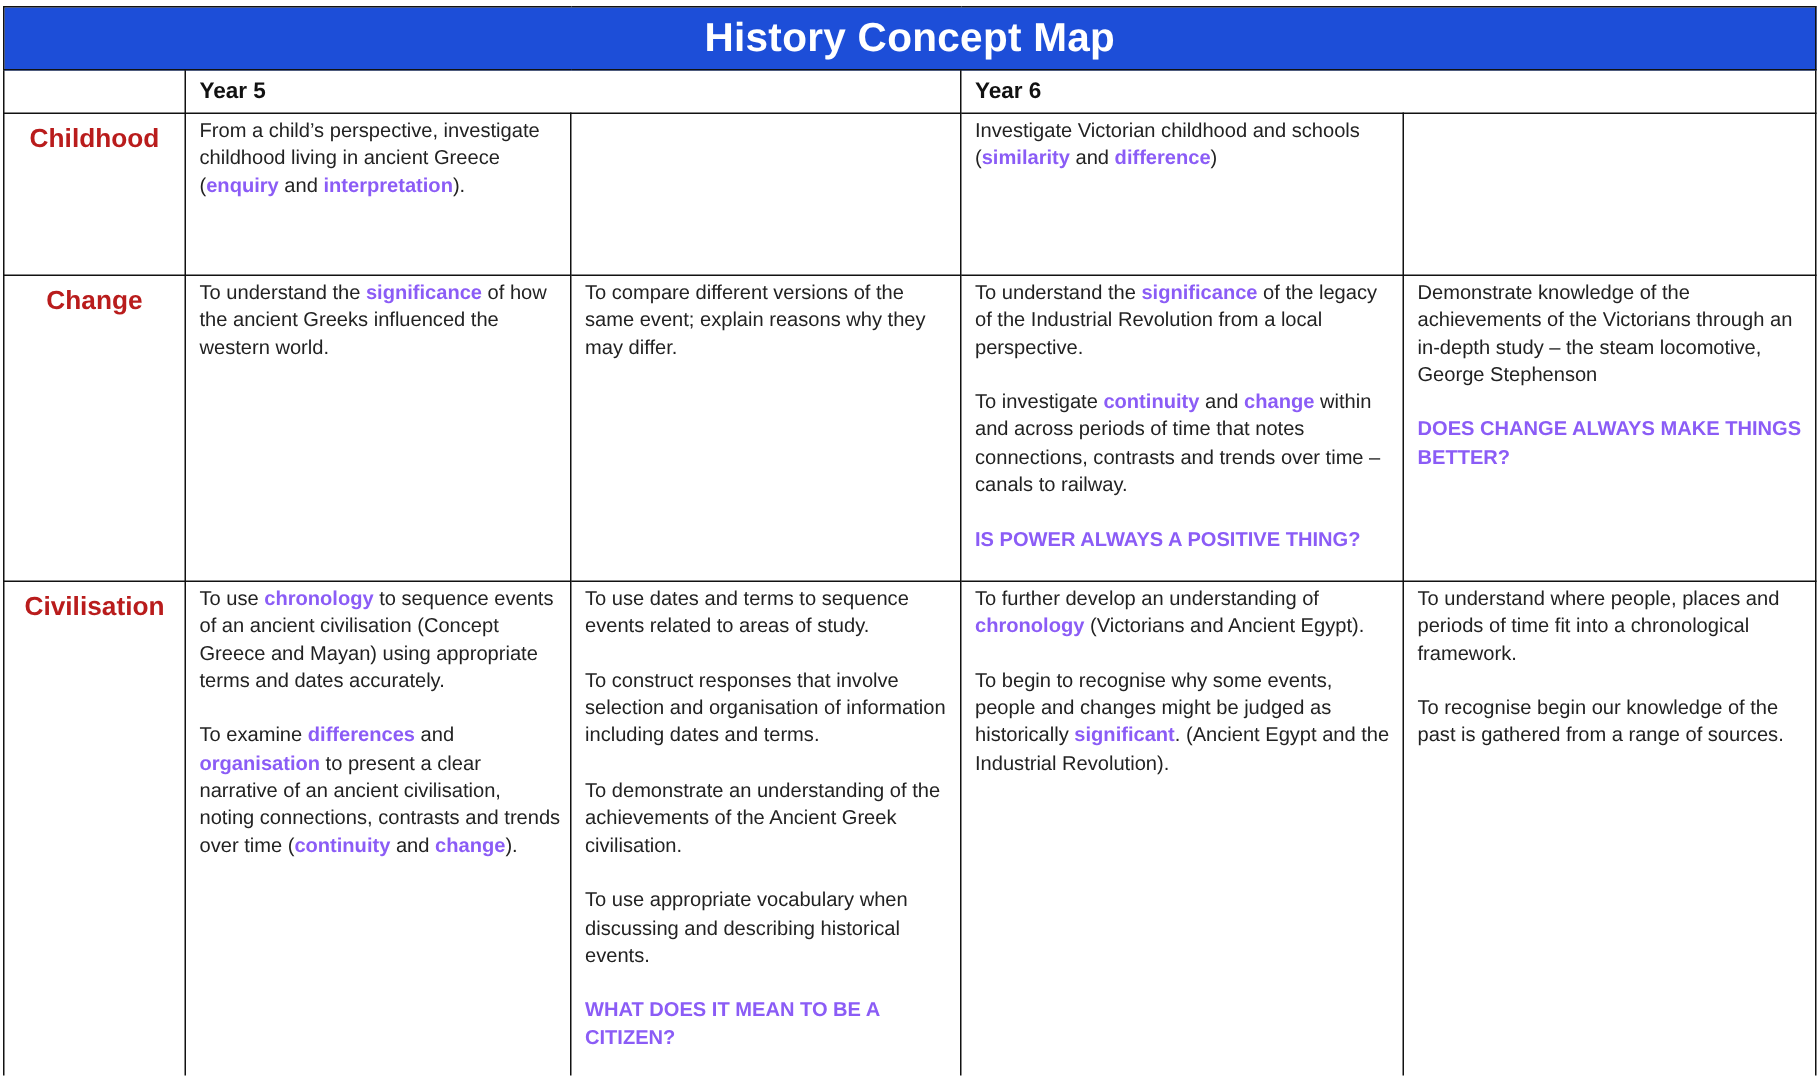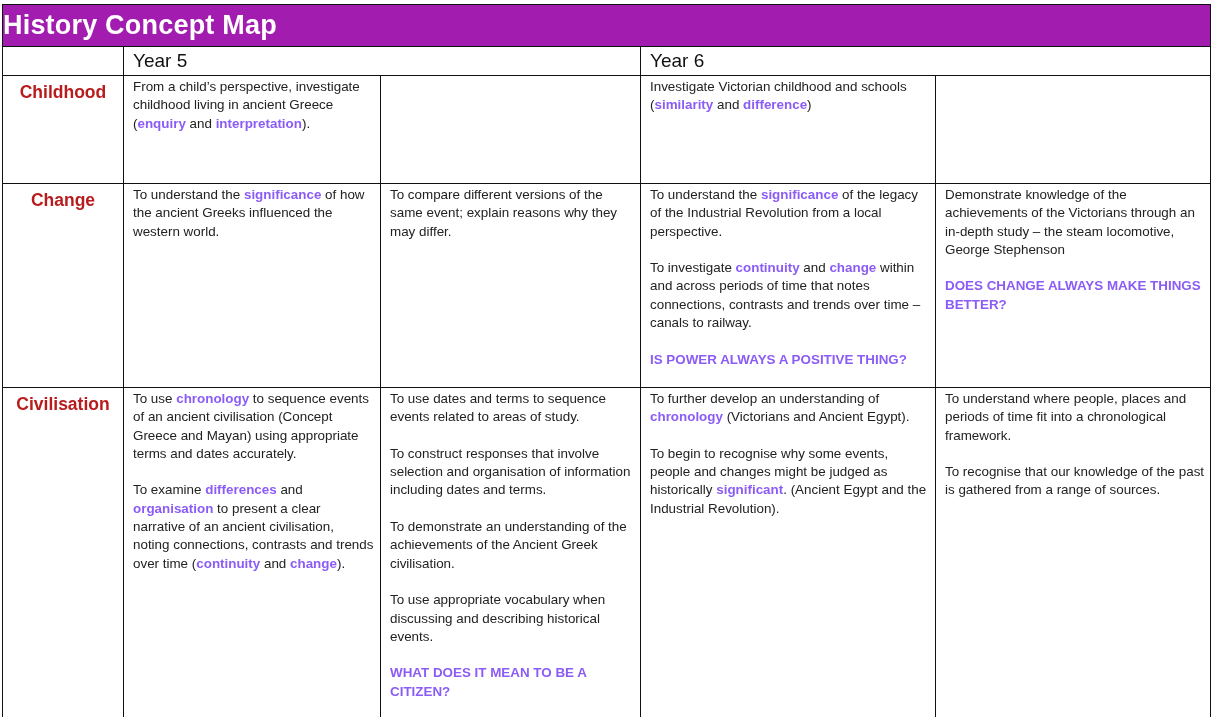--- a/index.html
+++ b/index.html
@@ -1,24 +1,24 @@
 <!DOCTYPE html>
 <html><head>
 <meta charset="utf-8">
 <style>
   html, body { margin:0; padding:0; background:#ffffff; }
   body { width:1212px; height:717px; position:relative; overflow:hidden;
          font-family:"Liberation Sans", "DejaVu Sans", sans-serif; color:#1a1a1a; }
   table.map { position:absolute; left:2px; top:4px; width:1208px;
               border-collapse:collapse; table-layout:fixed; }
   table.map td { border:1.5px solid #111; vertical-align:top; padding:0; }
-  .title-cell { background:#a21caf; height:41px; vertical-align:middle !important; }
+  .title-cell { background:#1d4ed8; height:41px; text-align:center; vertical-align:middle !important; }
   .title-text { color:#ffffff; font-weight:bold; font-size:27px; line-height:41px; letter-spacing:0.2px; }
   .year-cell { height:28px; }
-  .year-text { display:block; font-weight:normal; font-size:19px; line-height:28px; padding-left:9px; color:#111; }
+  .year-text { display:block; font-weight:bold; font-size:15px; line-height:28px; padding-left:9px; color:#111; }
   .row-label { text-align:center; font-weight:bold; font-size:17.5px; color:#b91c1c; padding-top:3px !important; }
   .row-label span { display:block; line-height:22px; padding-top:2px; }
   .cell { font-size:13.4px; line-height:18.3px; padding:2px 6px 0 9px !important; color:#222;margin-top:12px; }
   .cell p { margin:0 0 18.3px 0; }
   .cell p:last-child { margin-bottom:0; }
   .cell b { color:#8b5cf6; }
   tr.r-child td { height:104px; }
   tr.r-change td { height:200px; }
   tr.r-civ td { height:328px; }
 </style>
@@ -95,17 +95,17 @@
           <p><span>To demonstrate an understanding of the achievements of the Ancient Greek civilisation.</span></p>
           <p><span>To use appropriate vocabulary when discussing and describing historical events.</span></p>
           <p><b>WHAT DOES IT MEAN TO BE A CITIZEN?</b></p>
         </td>
     <td class="cell">
           <p><span>To further develop an understanding of </span><b>chronology</b><span> (Victorians and Ancient Egypt).</span></p>
           <p><span>To begin to recognise why some events, people and changes might be judged as historically </span><b>significant</b><span>. (Ancient Egypt and the Industrial Revolution).</span></p>
         </td>
     <td class="cell">
           <p><span>To understand where people, places and periods of time fit into a chronological framework.</span></p>
-          <p><span>To recognise that our knowledge of the past is gathered from a range of sources.</span></p>
+          <p><span>To recognise begin our knowledge of the past is gathered from a range of sources.</span></p>
         </td>
   </tr>
 </tbody>
   </table>
 
 </body></html>

